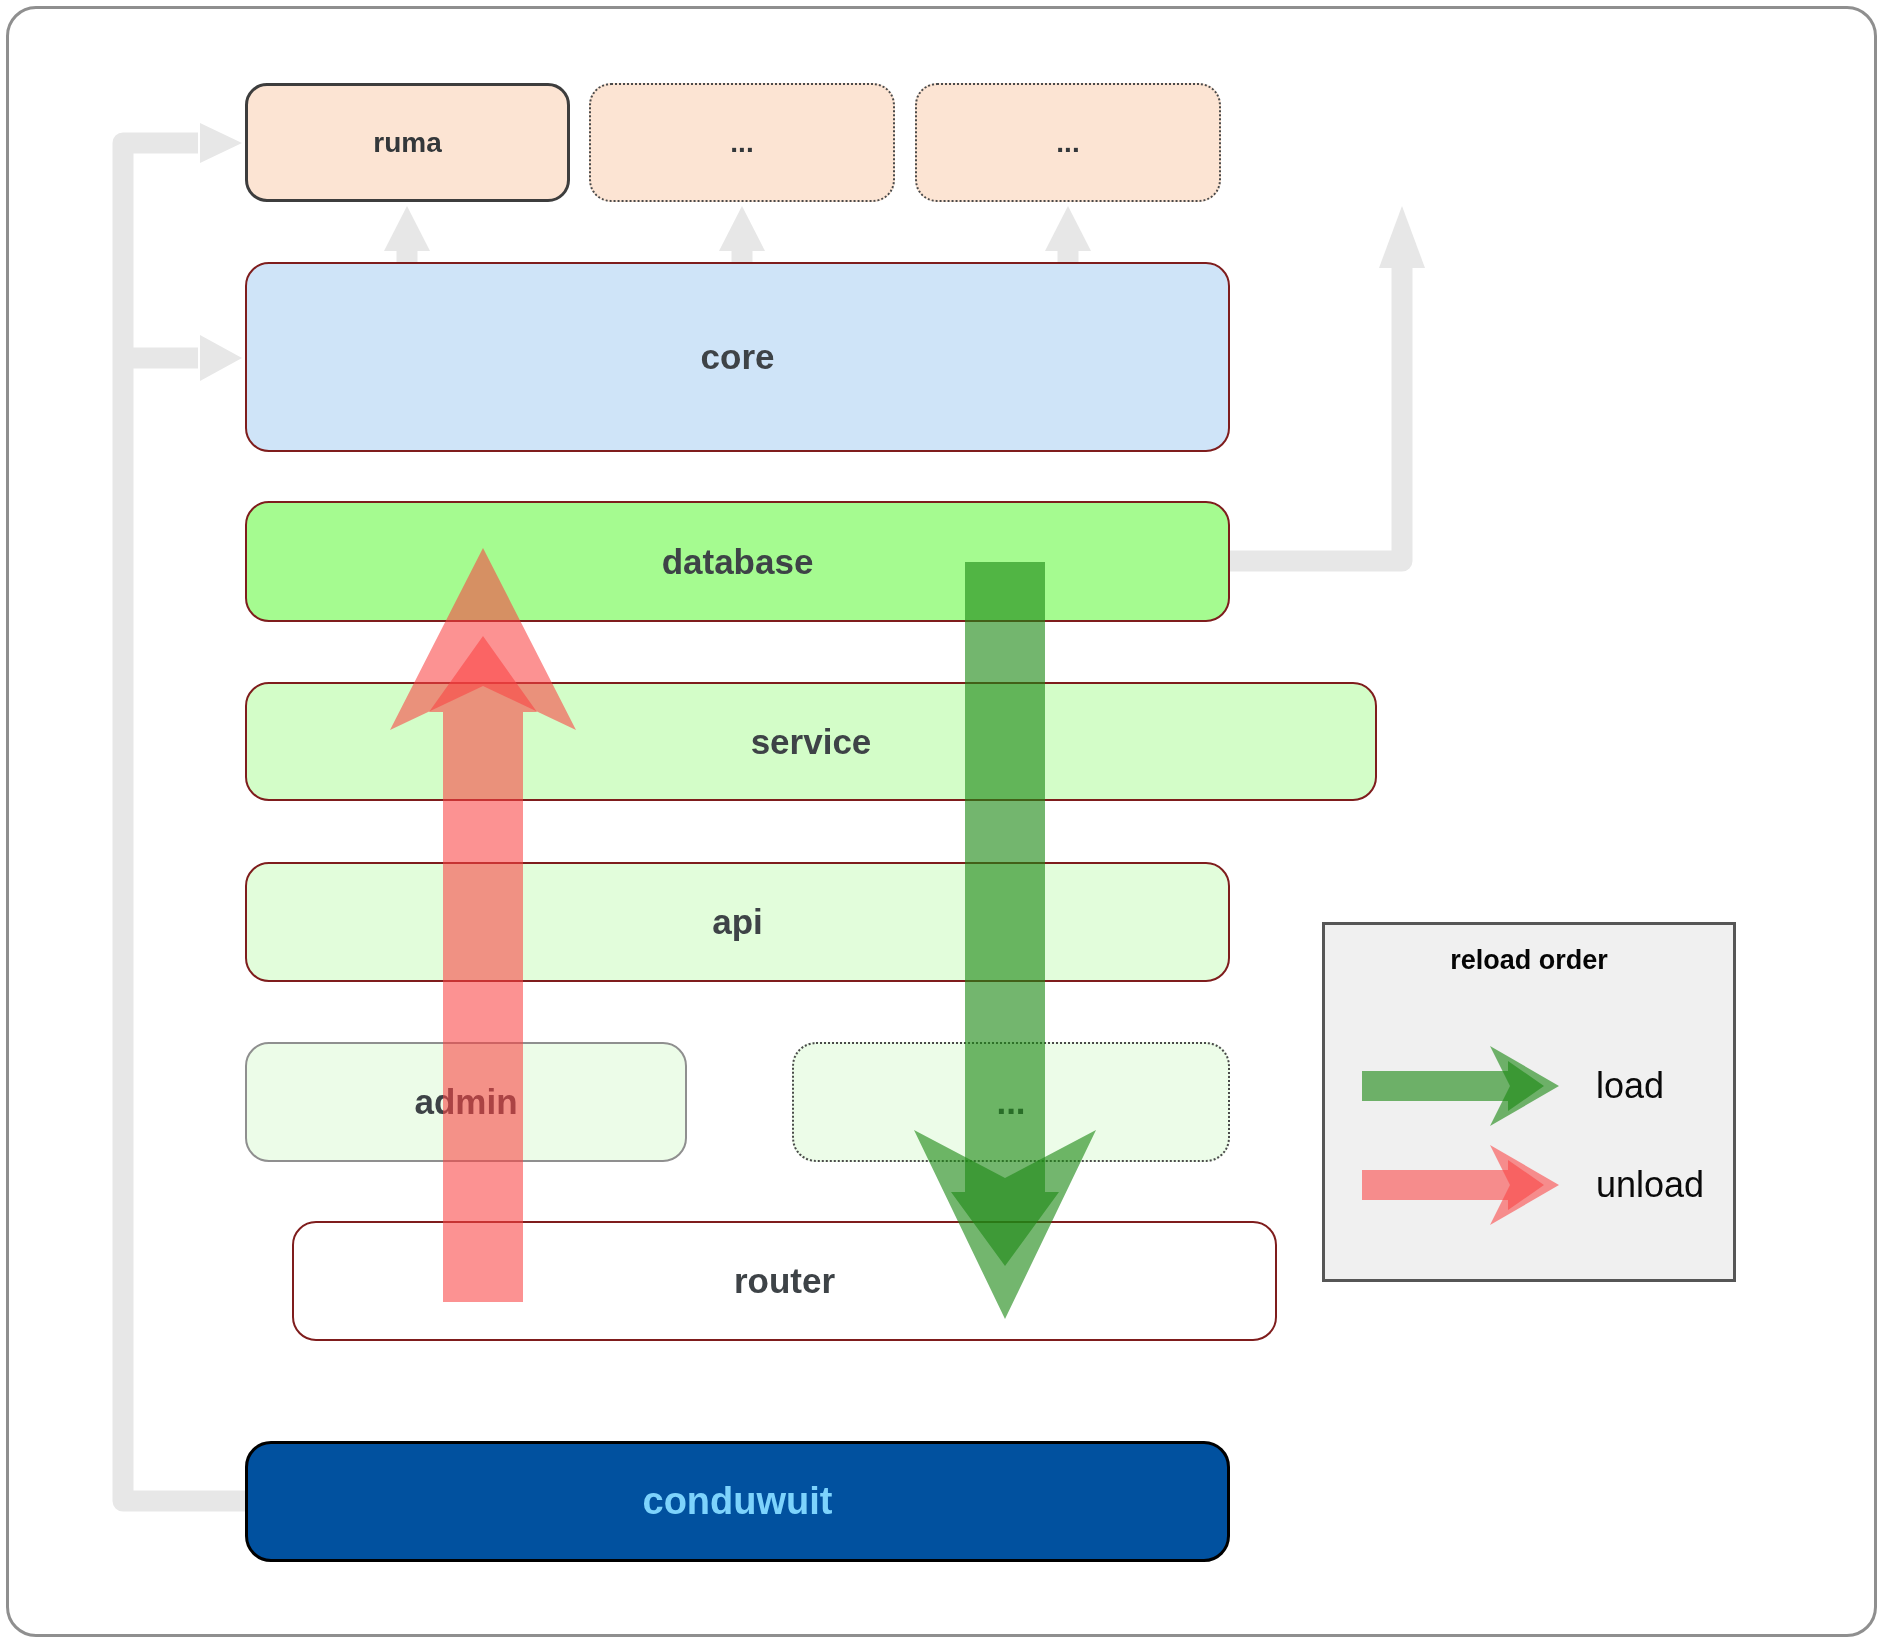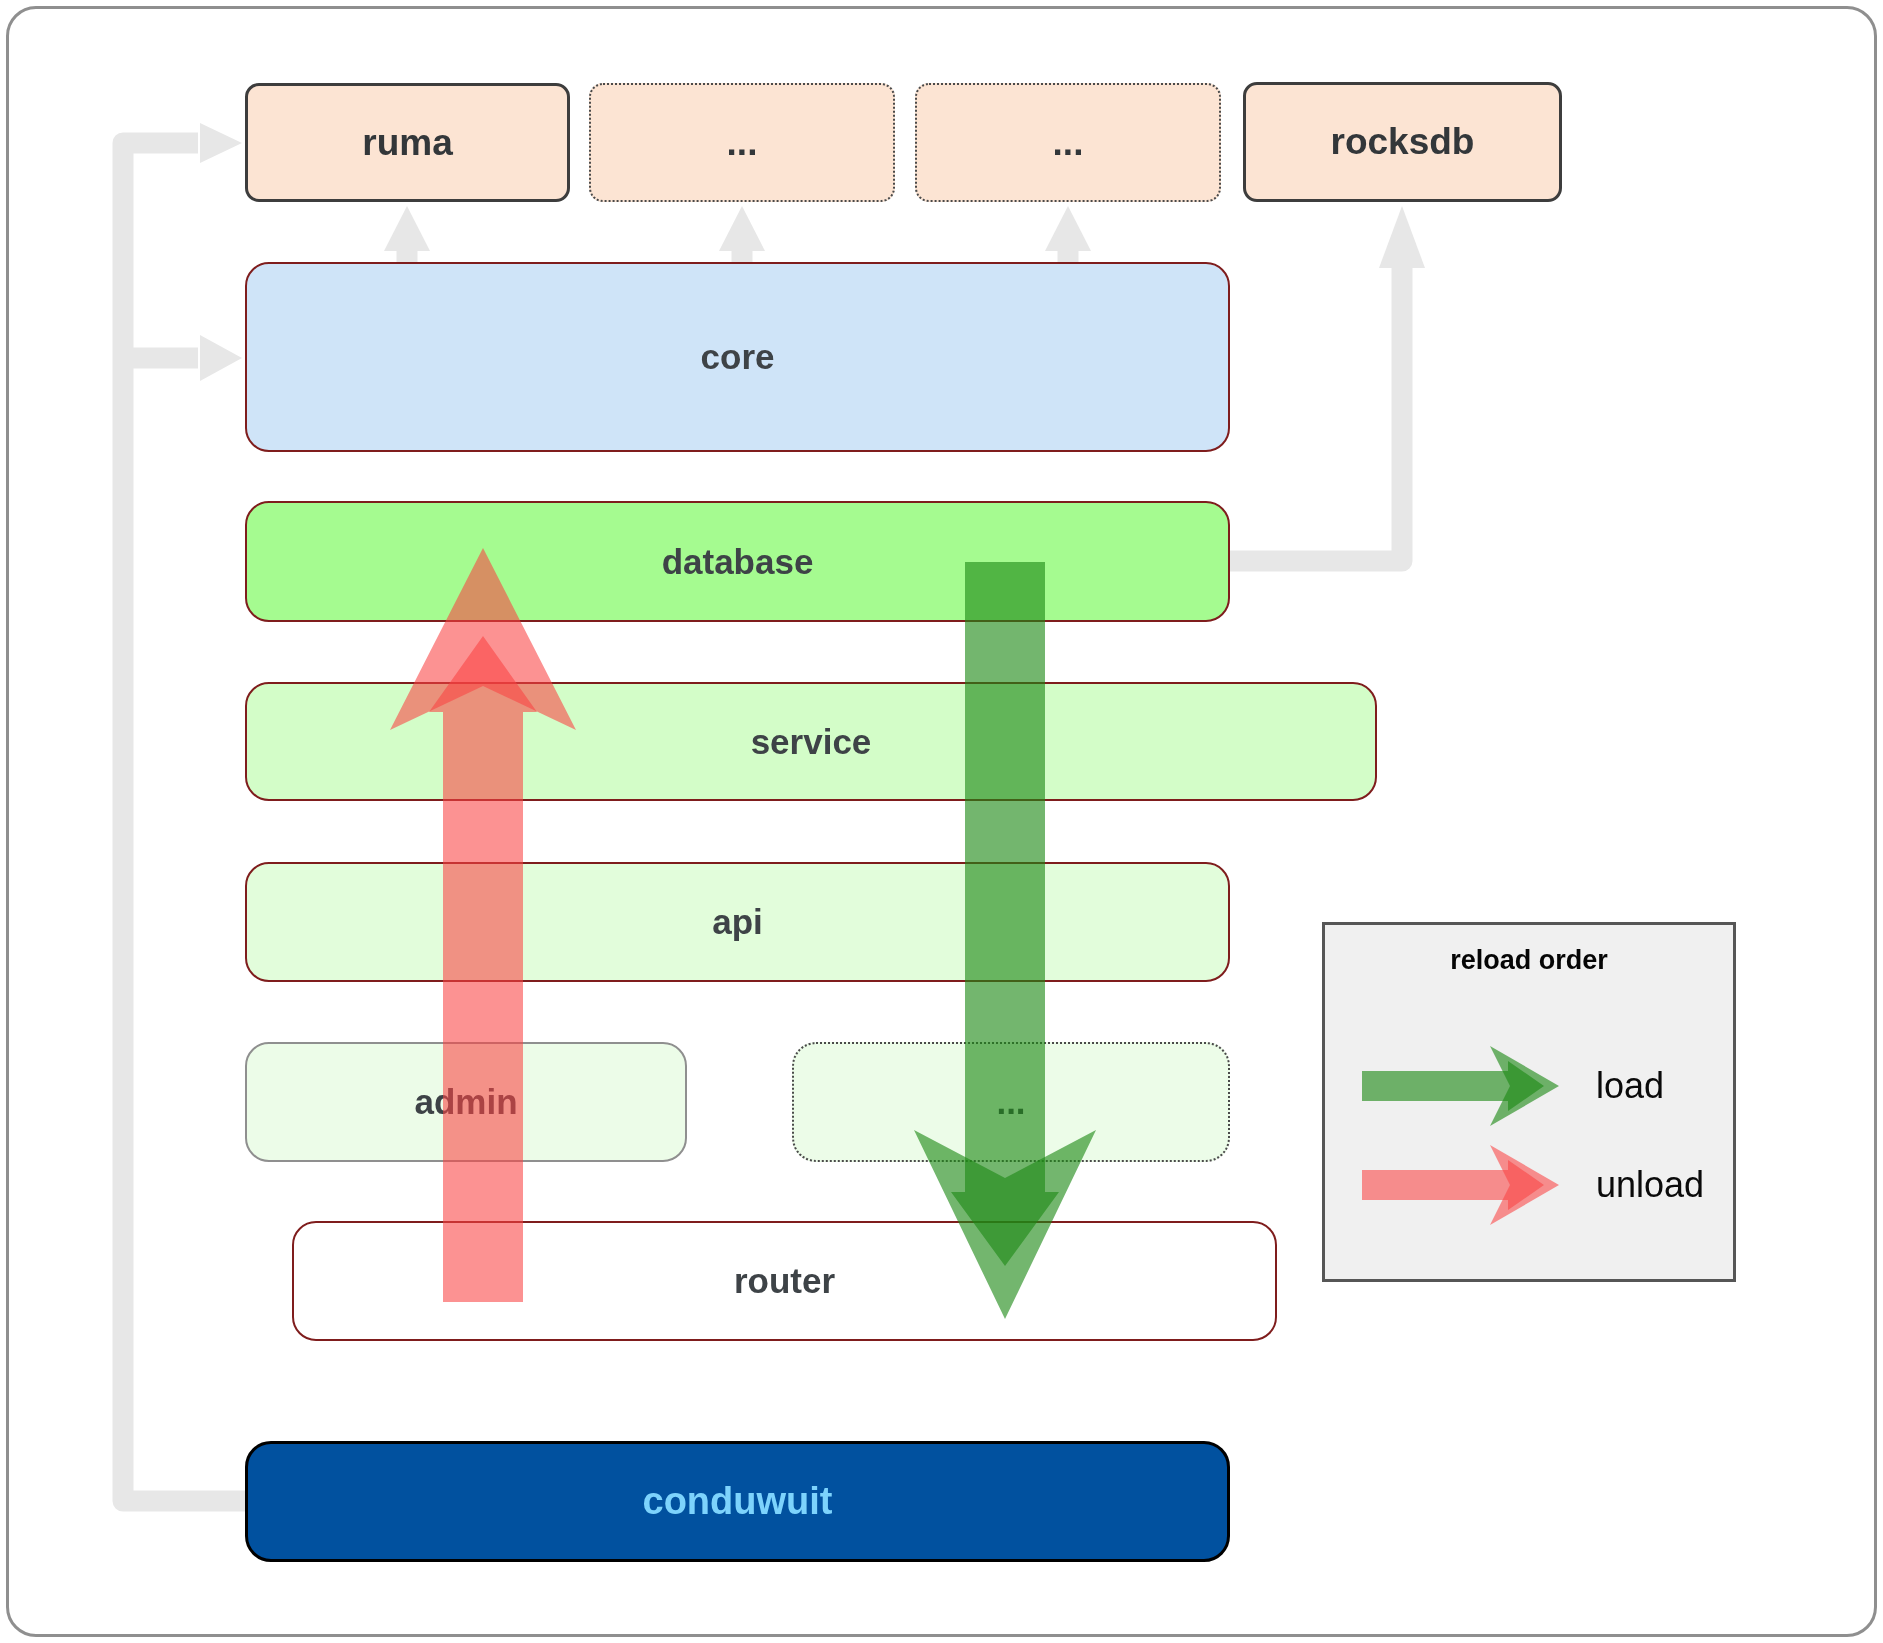--- a/index.html
+++ b/index.html
@@ -15,21 +15,21 @@
     border:3px solid #8f8f8f;border-radius:30px;
   }
   svg.layer{position:absolute;left:0;top:0;pointer-events:none;}
   .box{
     position:absolute;box-sizing:border-box;
     display:flex;align-items:center;justify-content:center;
     border-radius:24px;
     color:#3e4347;font-size:35px;font-weight:600;
   }
   
-  .ext{border-radius:14px;background:#fce4d3;color:#33373a;font-size:37px;font-weight:700;}
+  .ext{border-radius:22px;background:#fce4d3;color:#33373a;font-size:28px;font-weight:700;}
   .ext.solid{border:3px solid #3d3d3d;}
   .ext.dotted{border:2px dotted #4a4a4a;}
   #box-ruma    {left:245px;top:83px;width:325px;height:119px;}
   #box-dots1   {left:589px;top:83px;width:306px;height:119px;}
   #box-dots2   {left:915px;top:83px;width:306px;height:119px;}
   #box-rocksdb {left:1243px;top:82px;width:319px;height:120px;}
   
   .wide{border:2px solid #7f1d1d;}
   #box-core     {left:245px;top:262px;width:985px;height:190px;background:#cfe4f8;}
   #box-database {left:245px;top:501px;width:985px;height:121px;background:#a5fb90;}
@@ -87,23 +87,20 @@
 
   <div class="box ext solid" id="box-ruma">
       <span>ruma</span>
     </div>
   <div class="box ext dotted" id="box-dots1">
       <span>...</span>
     </div>
   <div class="box ext dotted" id="box-dots2">
       <span>...</span>
     </div>
-  <div class="box ext solid" id="box-rocksdb">
-      <span>rocksdb</span>
-    </div>
 
   <div class="box wide" id="box-core">
       <span>core</span>
     </div>
   <div class="box wide" id="box-database">
       <span>database</span>
     </div>
   <div class="box wide" id="box-service">
       <span>service</span>
     </div>

